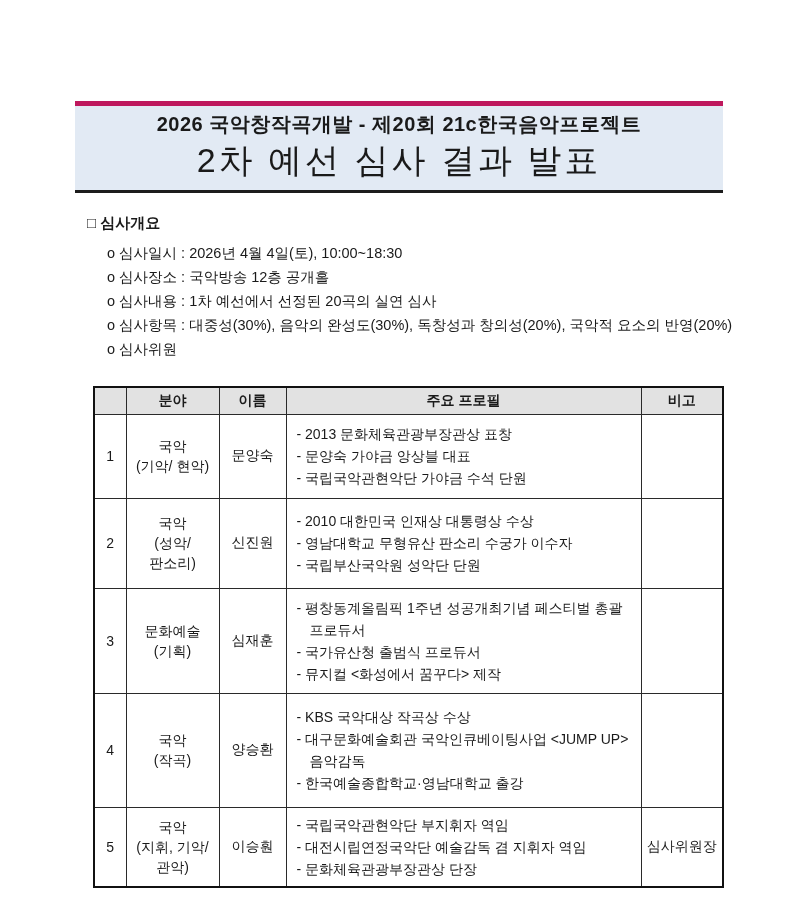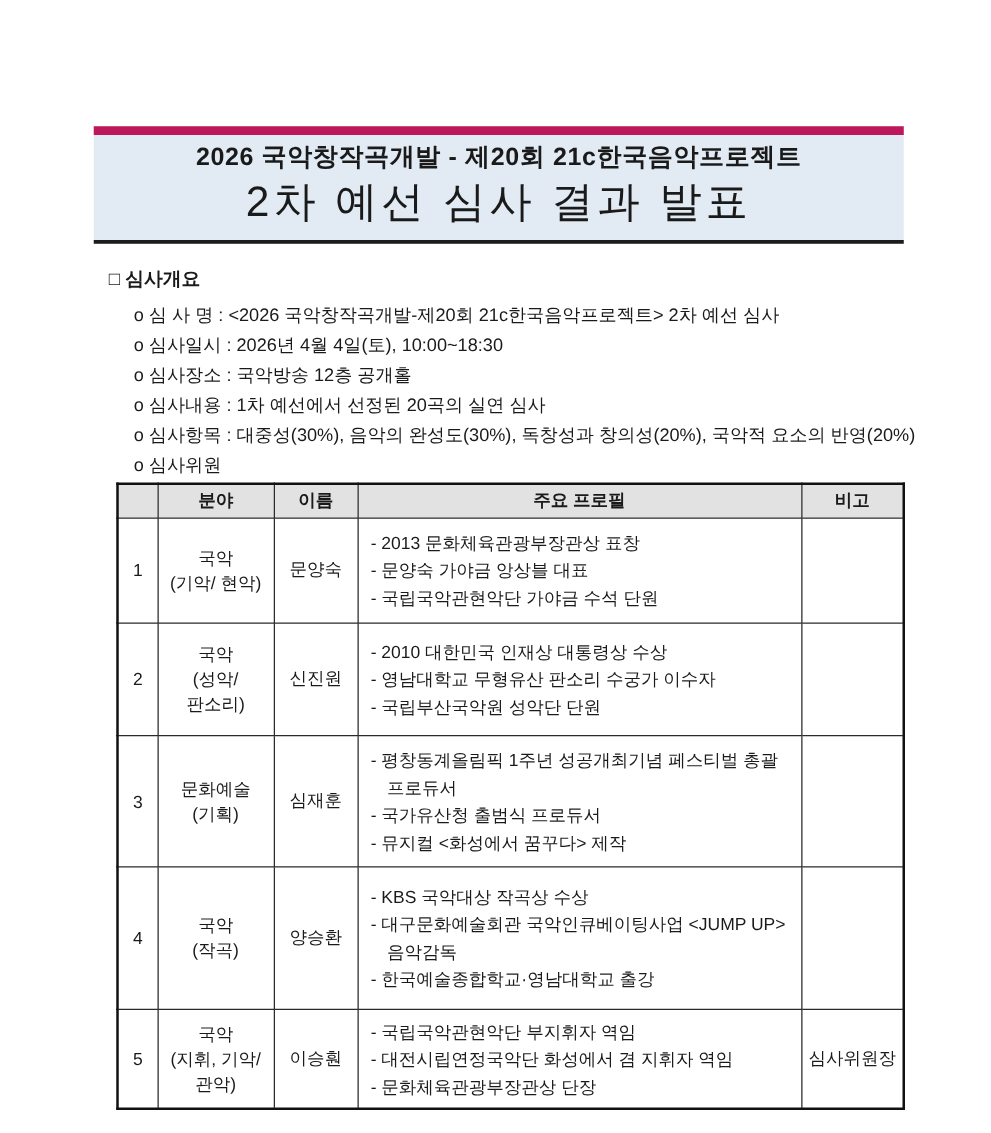--- a/index.html
+++ b/index.html
@@ -17,21 +17,21 @@
     overflow: hidden;
   }
 
   
   .banner {
     position: absolute;
     left: 75px;
     top: 101px;
     width: 648px;
     background: #e2eaf4;
-    border-top: 7px solid #be185d;
+    border-top: 5px solid #be185d;
     border-bottom: 3px solid #1c1c1c;
     text-align: center;
     padding: 5px 0 8px 0;
   }
   .banner-line1 {
     font-size: 20px;
     font-weight: bold;
     letter-spacing: 0.5px;
     line-height: 27px;
   }
@@ -116,21 +116,20 @@
 <div class="page">
 
   <div class="banner" style="background: rgb(226, 234, 244);">
     <div class="banner-line1">2026 국악창작곡개발 - 제20회 21c한국음악프로젝트</div>
     <div class="banner-line2">2차 예선 심사 결과 발표</div>
   </div>
 
   <div class="overview">
     <div class="overview-heading">□ 심사개요</div>
     <div id="overview-list">
-        <div class="overview-item">o 심 사 명 : &lt;2026 국악창작곡개발-제20회 21c한국음악프로젝트&gt; 2차 예선 심사</div>
         <div class="overview-item">o 심사일시 : 2026년 4월 4일(토), 10:00~18:30</div>
         <div class="overview-item">o 심사장소 : 국악방송 12층 공개홀</div>
         <div class="overview-item">o 심사내용 : 1차 예선에서 선정된 20곡의 실연 심사</div>
         <div class="overview-item">o 심사항목 : 대중성(30%), 음악의 완성도(30%), 독창성과 창의성(20%), 국악적 요소의 반영(20%)</div>
         <div class="overview-item">o 심사위원</div>
       </div>
   </div>
 
   <table class="judges">
     <colgroup>
@@ -200,21 +199,21 @@
     <td class="cell-note"></td>
   </tr>
         <tr class="body-row-4">
     <td class="cell-no">5</td>
     <td class="cell-field">국악
 (지휘, 기악/
 관악)</td>
     <td class="cell-name">이승훤</td>
     <td class="cell-profile">
             <div class="profile-line">- 국립국악관현악단 부지휘자 역임</div>
-            <div class="profile-line">- 대전시립연정국악단 화성에서 겸 지휘자 역임</div>
+            <div class="profile-line">- 대전시립연정국악단 예술감독 겸 지휘자 역임</div>
             <div class="profile-line">- 문화체육관광부장관상 단장</div>
           </td>
     <td class="cell-note">심사위원장</td>
   </tr>
       </tbody>
   </table>
 
 </div>
 
 </body></html>

